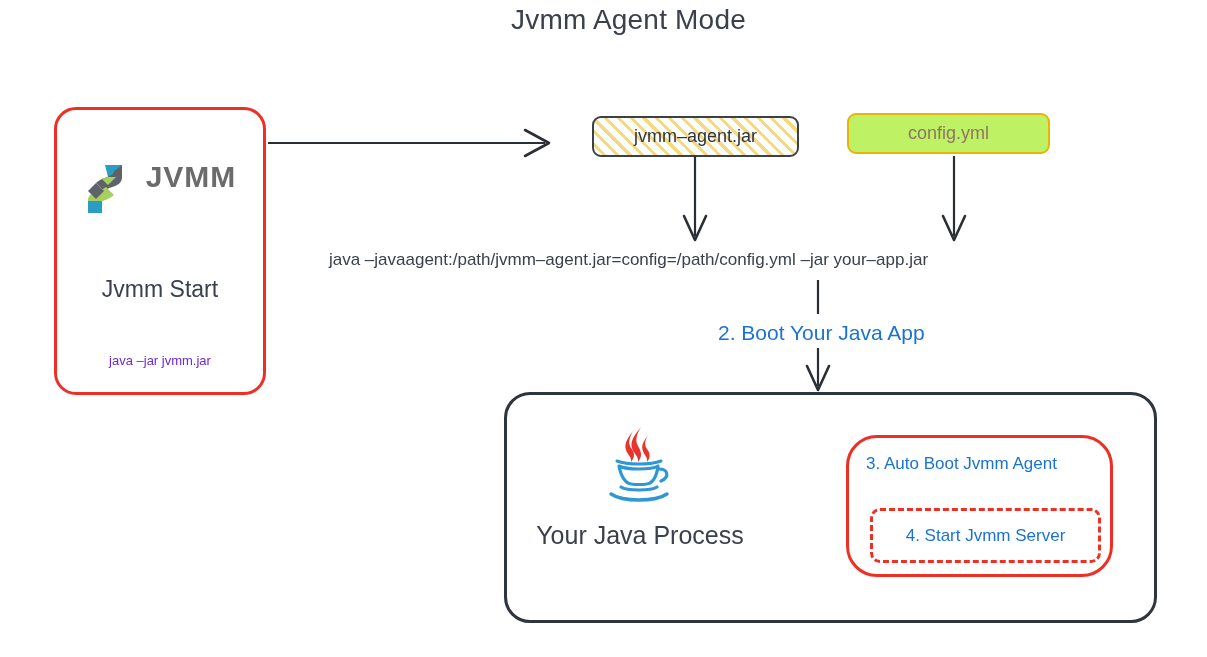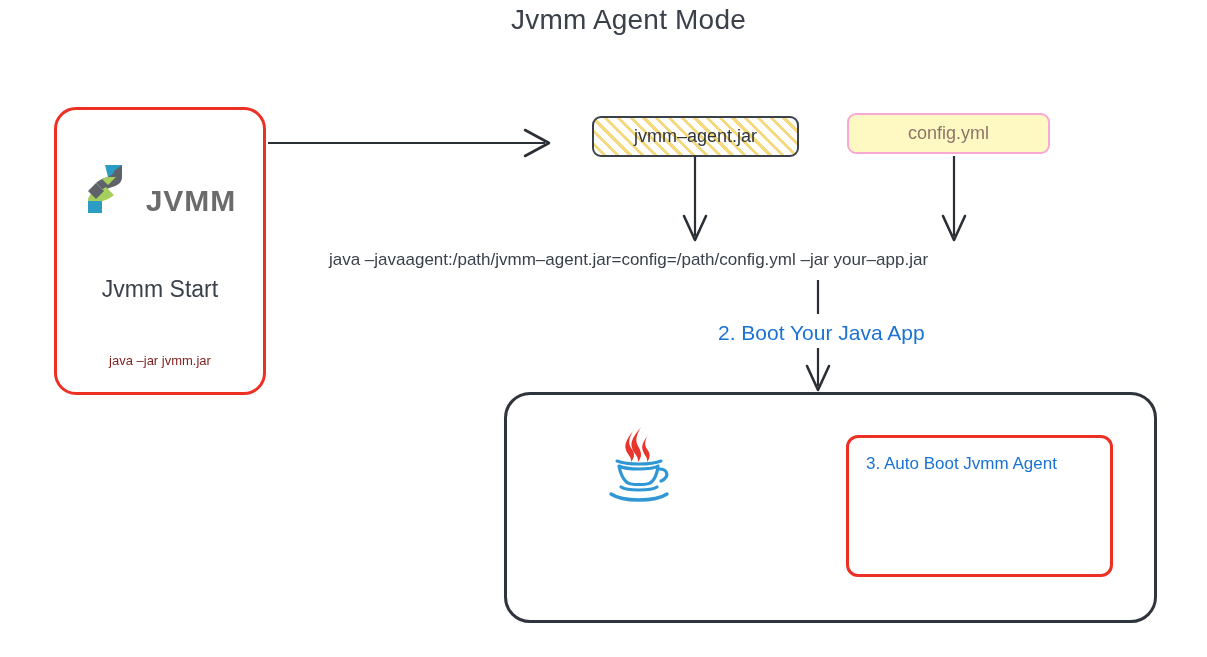--- a/index.html
+++ b/index.html
@@ -42,21 +42,21 @@
     border: 3px solid #ed3024;
     border-radius: 22px;
     background: #ffffff;
     box-sizing: border-box;
   }
   #client-logo-row {
     position: absolute;
     left: 0; top: 52px;
     width: 100%;
     display: flex;
-    align-items: flex-end;
+    align-items: flex-start;
     justify-content: center;
     gap: 20px;
   }
   #jvmm-mark { width: 42px; height: 54px; display:block; }
   #jvmm-wordmark {
     font-size: 30px;
     font-weight: bold;
     color: #6b6b6b;
     letter-spacing: 1px;
     line-height: 1;
@@ -69,21 +69,21 @@
     font-size: 23px;
     color: #3a414b;
     white-space: nowrap;
   }
   #client-cmd {
     position: absolute;
     left: 0; top: 243px;
     width: 100%;
     text-align: center;
     font-size: 13px;
-    color: #7f1d1d;
+    color: #6d28d9;
     white-space: nowrap;
   }
 
   
   #agent-jar-box {
     left: 567px;
     top: 116px;
     width: 207px;
     height: 41px;
     border: 2px solid #3b4148;
@@ -107,24 +107,24 @@
     white-space: nowrap;
     padding: 0 4px;
   }
 
   
   #config-box {
     left: 822px;
     top: 113px;
     width: 203px;
     height: 41px;
-    border: 2px solid #f9a8d4;
+    border: 2px solid #eab308;
     border-radius: 9px;
     box-sizing: border-box;
-    background: #fef9c3;
+    background: #bef264;
     display: flex;
     align-items: center;
     justify-content: center;
   }
   #config-label {
     font-size: 18px;
     color: #8f7465;
     white-space: nowrap;
   }
 
@@ -191,21 +191,21 @@
   }
 
   
   #agent-inner-box {
     position: absolute;
     left: 339px;
     top: 40px;
     width: 267px;
     height: 142px;
     border: 3px solid #ed3024;
-    border-radius: 12px;
+    border-radius: 31px;
     box-sizing: border-box;
     background: #ffffff;
   }
   #step3-label {
     position: absolute;
     left: 17px;
     top: 16px;
     font-size: 17px;
     color: #1a73d4;
     white-space: nowrap;
@@ -308,19 +308,23 @@
 
       <path d="M16 41 C16 41 22 44 36 44 C50 44 55 41 55 41 C55 41 54 54 47 58 C44 60 28 60 25 58 C18 54 16 41 16 41 Z" fill="none" stroke="#2f97d4" stroke-width="3.2" stroke-linejoin="round"></path>
 
       <path d="M56 44 C65 44 67 52 58 56" fill="none" stroke="#2f97d4" stroke-width="3.2" stroke-linecap="round"></path>
 
       <path d="M18 62 C24 66 48 66 54 62" fill="none" stroke="#2f97d4" stroke-width="3.2" stroke-linecap="round"></path>
       <path d="M8 69 C20 77 52 77 64 69" fill="none" stroke="#2f97d4" stroke-width="3.4" stroke-linecap="round"></path>
       <path d="M14 36 C24 40 48 40 58 36" fill="none" stroke="#2f97d4" stroke-width="3.0" stroke-linecap="round"></path>
     </svg>
 
+    <div id="java-process-label">Your Java Process</div>
 
     <div id="agent-inner-box">
       <div id="step3-label">3. Auto Boot Jvmm Agent</div>
+      <div id="server-inner-box">
+        <span id="step4-label">4. Start Jvmm Server</span>
+      </div>
     </div>
   </div>
 
 </div>
 
 </body></html>

